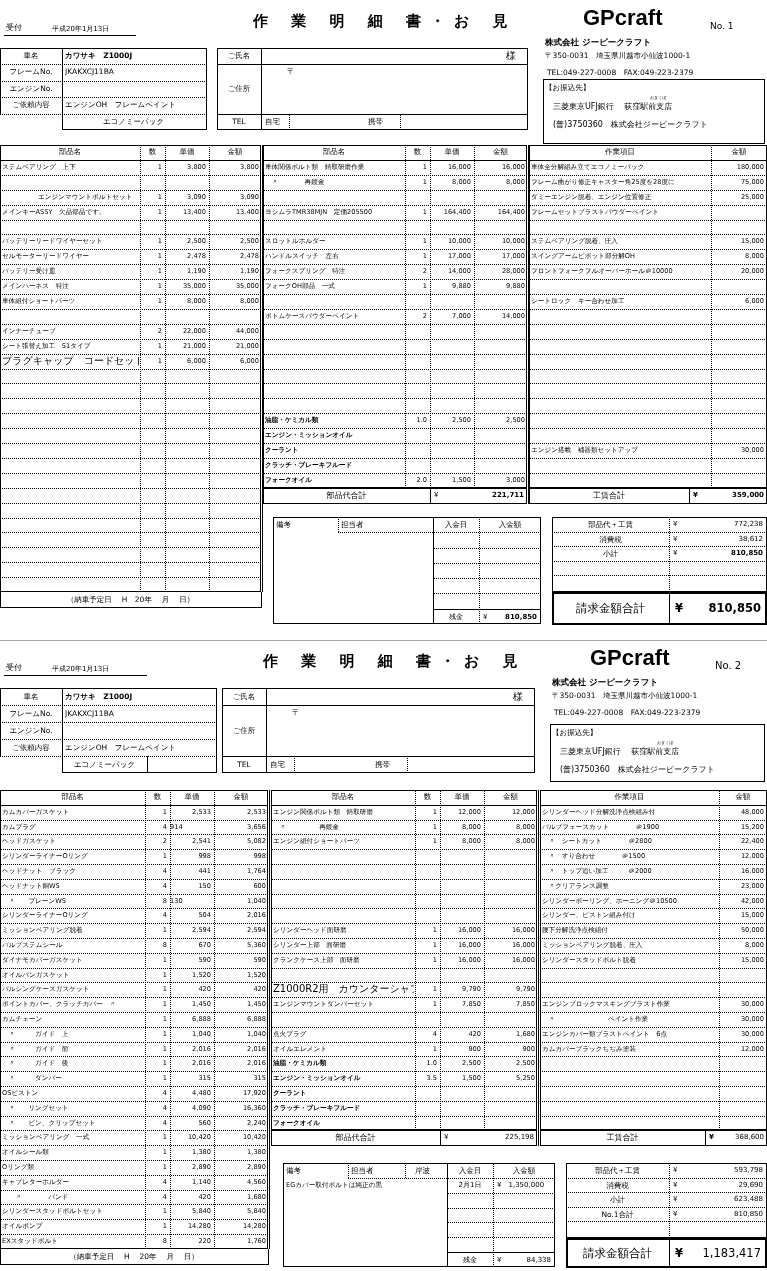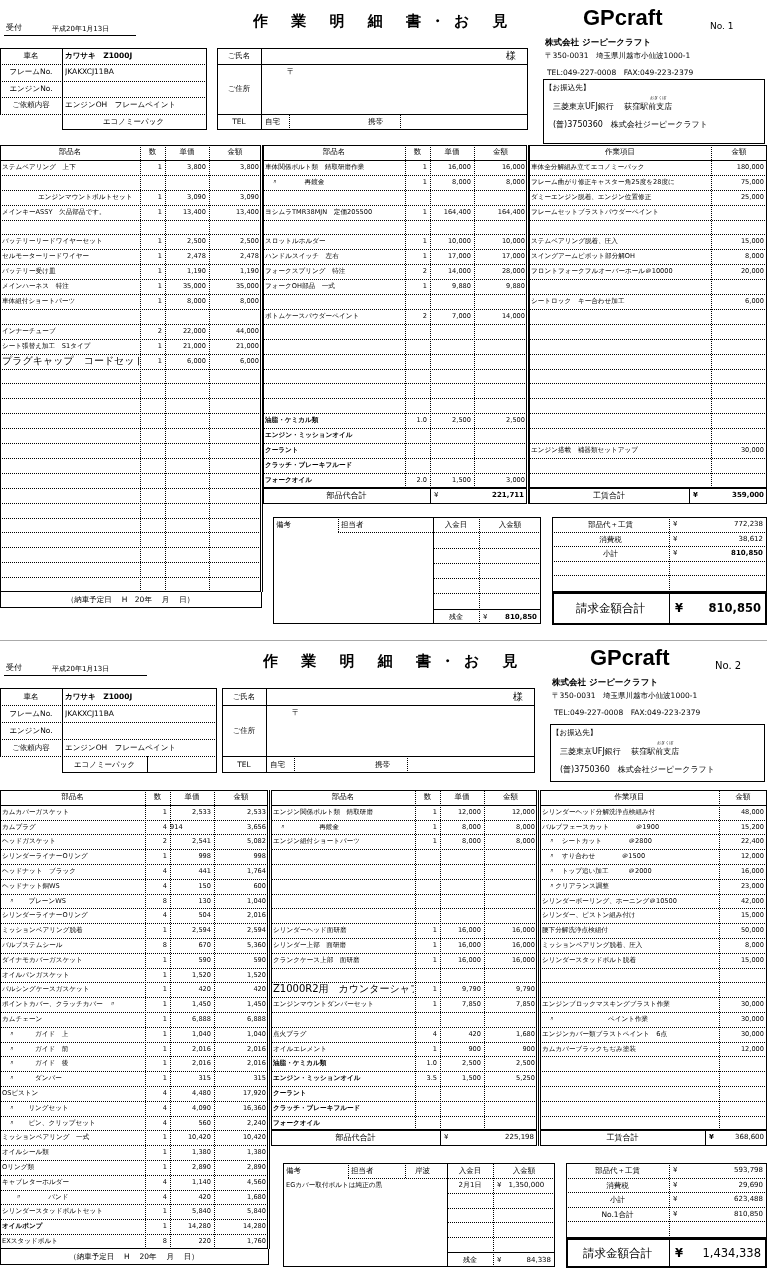--- a/index.html
+++ b/index.html
@@ -565,21 +565,21 @@
       <div class="t " style="left: 170px; top: 865px; width: 41px; height: 12.8px; line-height: 12.8px; font-size: 6.6px; text-align: right;">441</div>
       <div class="t " style="left: 214px; top: 865px; width: 52px; height: 12.8px; line-height: 12.8px; font-size: 6.6px; text-align: right;">1,764</div>
       <div class="hl" style="left: 0px; top: 878.8px; width: 268px;"></div>
       <div class="t " style="left: 2px; top: 879.8px; width: 142px; height: 12.8px; line-height: 12.8px; font-size: 6.6px; font-weight: normal;">ヘッドナット銅WS</div>
       <div class="t " style="left: 145px; top: 879.8px; width: 22px; height: 12.8px; line-height: 12.8px; font-size: 6.6px; text-align: right;">4</div>
       <div class="t " style="left: 170px; top: 879.8px; width: 41px; height: 12.8px; line-height: 12.8px; font-size: 6.6px; text-align: right;">150</div>
       <div class="t " style="left: 214px; top: 879.8px; width: 52px; height: 12.8px; line-height: 12.8px; font-size: 6.6px; text-align: right;">600</div>
       <div class="hl" style="left: 0px; top: 893.6px; width: 268px;"></div>
       <div class="t " style="left: 2px; top: 894.6px; width: 142px; height: 12.8px; line-height: 12.8px; font-size: 6.6px; font-weight: normal;">　〃　　プレーンWS</div>
       <div class="t " style="left: 145px; top: 894.6px; width: 22px; height: 12.8px; line-height: 12.8px; font-size: 6.6px; text-align: right;">8</div>
-      <div class="t " style="left: 170px; top: 894.6px; width: 41px; height: 12.8px; line-height: 12.8px; font-size: 6.6px; text-align: right;">130</div>
+      <div class="t " style="left: 170px; top: 894.6px; width: 41px; height: 12.8px; line-height: 12.8px; font-size: 6.6px; text-align: left;">130</div>
       <div class="t " style="left: 214px; top: 894.6px; width: 52px; height: 12.8px; line-height: 12.8px; font-size: 6.6px; text-align: right;">1,040</div>
       <div class="hl" style="left: 0px; top: 908.4px; width: 268px;"></div>
       <div class="t " style="left: 2px; top: 909.4px; width: 142px; height: 12.8px; line-height: 12.8px; font-size: 6.6px; font-weight: normal;">シリンダーライナーOリング</div>
       <div class="t " style="left: 145px; top: 909.4px; width: 22px; height: 12.8px; line-height: 12.8px; font-size: 6.6px; text-align: right;">4</div>
       <div class="t " style="left: 170px; top: 909.4px; width: 41px; height: 12.8px; line-height: 12.8px; font-size: 6.6px; text-align: right;">504</div>
       <div class="t " style="left: 214px; top: 909.4px; width: 52px; height: 12.8px; line-height: 12.8px; font-size: 6.6px; text-align: right;">2,016</div>
       <div class="hl" style="left: 0px; top: 923.2px; width: 268px;"></div>
       <div class="t " style="left: 2px; top: 924.2px; width: 142px; height: 12.8px; line-height: 12.8px; font-size: 6.6px; font-weight: normal;">ミッションベアリング脱着</div>
       <div class="t " style="left: 145px; top: 924.2px; width: 22px; height: 12.8px; line-height: 12.8px; font-size: 6.6px; text-align: right;">1</div>
       <div class="t " style="left: 170px; top: 924.2px; width: 41px; height: 12.8px; line-height: 12.8px; font-size: 6.6px; text-align: right;">2,594</div>
@@ -673,21 +673,21 @@
       <div class="t " style="left: 2px; top: 1190.6px; width: 142px; height: 12.8px; line-height: 12.8px; font-size: 6.6px; font-weight: normal;">　　〃　　　　バンド</div>
       <div class="t " style="left: 145px; top: 1190.6px; width: 22px; height: 12.8px; line-height: 12.8px; font-size: 6.6px; text-align: right;">4</div>
       <div class="t " style="left: 170px; top: 1190.6px; width: 41px; height: 12.8px; line-height: 12.8px; font-size: 6.6px; text-align: right;">420</div>
       <div class="t " style="left: 214px; top: 1190.6px; width: 52px; height: 12.8px; line-height: 12.8px; font-size: 6.6px; text-align: right;">1,680</div>
       <div class="hl" style="left: 0px; top: 1204.4px; width: 268px;"></div>
       <div class="t " style="left: 2px; top: 1205.4px; width: 142px; height: 12.8px; line-height: 12.8px; font-size: 6.6px; font-weight: normal;">シリンダースタッドボルトセット</div>
       <div class="t " style="left: 145px; top: 1205.4px; width: 22px; height: 12.8px; line-height: 12.8px; font-size: 6.6px; text-align: right;">1</div>
       <div class="t " style="left: 170px; top: 1205.4px; width: 41px; height: 12.8px; line-height: 12.8px; font-size: 6.6px; text-align: right;">5,840</div>
       <div class="t " style="left: 214px; top: 1205.4px; width: 52px; height: 12.8px; line-height: 12.8px; font-size: 6.6px; text-align: right;">5,840</div>
       <div class="hl" style="left: 0px; top: 1219.2px; width: 268px;"></div>
-      <div class="t " style="left: 2px; top: 1220.2px; width: 142px; height: 12.8px; line-height: 12.8px; font-size: 6.6px; font-weight: bold;">オイルポンプ</div>
+      <div class="t " style="left: 2px; top: 1220.2px; width: 142px; height: 12.8px; line-height: 12.8px; font-size: 6.6px; font-weight: normal;">オイルポンプ</div>
       <div class="t " style="left: 145px; top: 1220.2px; width: 22px; height: 12.8px; line-height: 12.8px; font-size: 6.6px; text-align: right;">1</div>
       <div class="t " style="left: 170px; top: 1220.2px; width: 41px; height: 12.8px; line-height: 12.8px; font-size: 6.6px; text-align: right;">14,280</div>
       <div class="t " style="left: 214px; top: 1220.2px; width: 52px; height: 12.8px; line-height: 12.8px; font-size: 6.6px; text-align: right;">14,280</div>
       <div class="hl" style="left: 0px; top: 1234px; width: 268px;"></div>
       <div class="t " style="left: 2px; top: 1235px; width: 142px; height: 12.8px; line-height: 12.8px; font-size: 6.6px; font-weight: normal;">EXスタッドボルト</div>
       <div class="t " style="left: 145px; top: 1235px; width: 22px; height: 12.8px; line-height: 12.8px; font-size: 6.6px; text-align: right;">8</div>
       <div class="t " style="left: 170px; top: 1235px; width: 41px; height: 12.8px; line-height: 12.8px; font-size: 6.6px; text-align: right;">220</div>
       <div class="t " style="left: 214px; top: 1235px; width: 52px; height: 12.8px; line-height: 12.8px; font-size: 6.6px; text-align: right;">1,760</div>
       <div class="vs" style="left: 269px; top: 790px; height: 458.8px;"></div>
       <div class="box" style="left: 271px; top: 790px; width: 266px; height: 340.4px;"></div>
@@ -940,16 +940,16 @@
       <div class="t " style="left: 673px; top: 1208.8px; width: 12px; height: 11.6px; line-height: 11.6px; font-size: 7px;">¥</div>
       <div class="t " style="left: 683px; top: 1208.8px; width: 80px; height: 11.6px; line-height: 11.6px; font-size: 7px; text-align: right; font-weight: normal;">810,850</div>
       <div class="hl" style="left: 566px; top: 1221.4px; width: 201px;"></div>
       <div class="t " style="left: 566px; top: 1223.4px; width: 103px; height: 11.6px; line-height: 11.6px; font-size: 7.5px; text-align: center;"></div>
       <div class="t " style="left: 673px; top: 1223.4px; width: 12px; height: 11.6px; line-height: 11.6px; font-size: 7px;"></div>
       <div class="t " style="left: 683px; top: 1223.4px; width: 80px; height: 11.6px; line-height: 11.6px; font-size: 7px; text-align: right; font-weight: normal;"></div>
       <div class="box" style="left: 566px; top: 1238px; width: 201px; height: 30px; border: 2px solid rgb(0, 0, 0);"></div>
       <div class="vs" style="left: 669px; top: 1238px; height: 30px;"></div>
       <div class="t " style="left: 568px; top: 1241px; width: 99px; height: 24px; line-height: 24px; font-size: 11.5px; text-align: center;">請求金額合計</div>
       <div class="t " style="left: 675px; top: 1241px; width: 14px; height: 24px; line-height: 24px; font-size: 11.5px; font-weight: bold;">¥</div>
-      <div class="t " style="left: 689px; top: 1241px; width: 72px; height: 24px; line-height: 24px; font-size: 11.5px; text-align: right; font-weight: normal;">1,434,338</div>
+      <div class="t " style="left: 689px; top: 1241px; width: 72px; height: 24px; line-height: 24px; font-size: 11.5px; text-align: right; font-weight: normal;">1,183,417</div>
     </div>
     <div class="sep" style="top: 640px;"></div>
   </div>
 
 </body></html>

